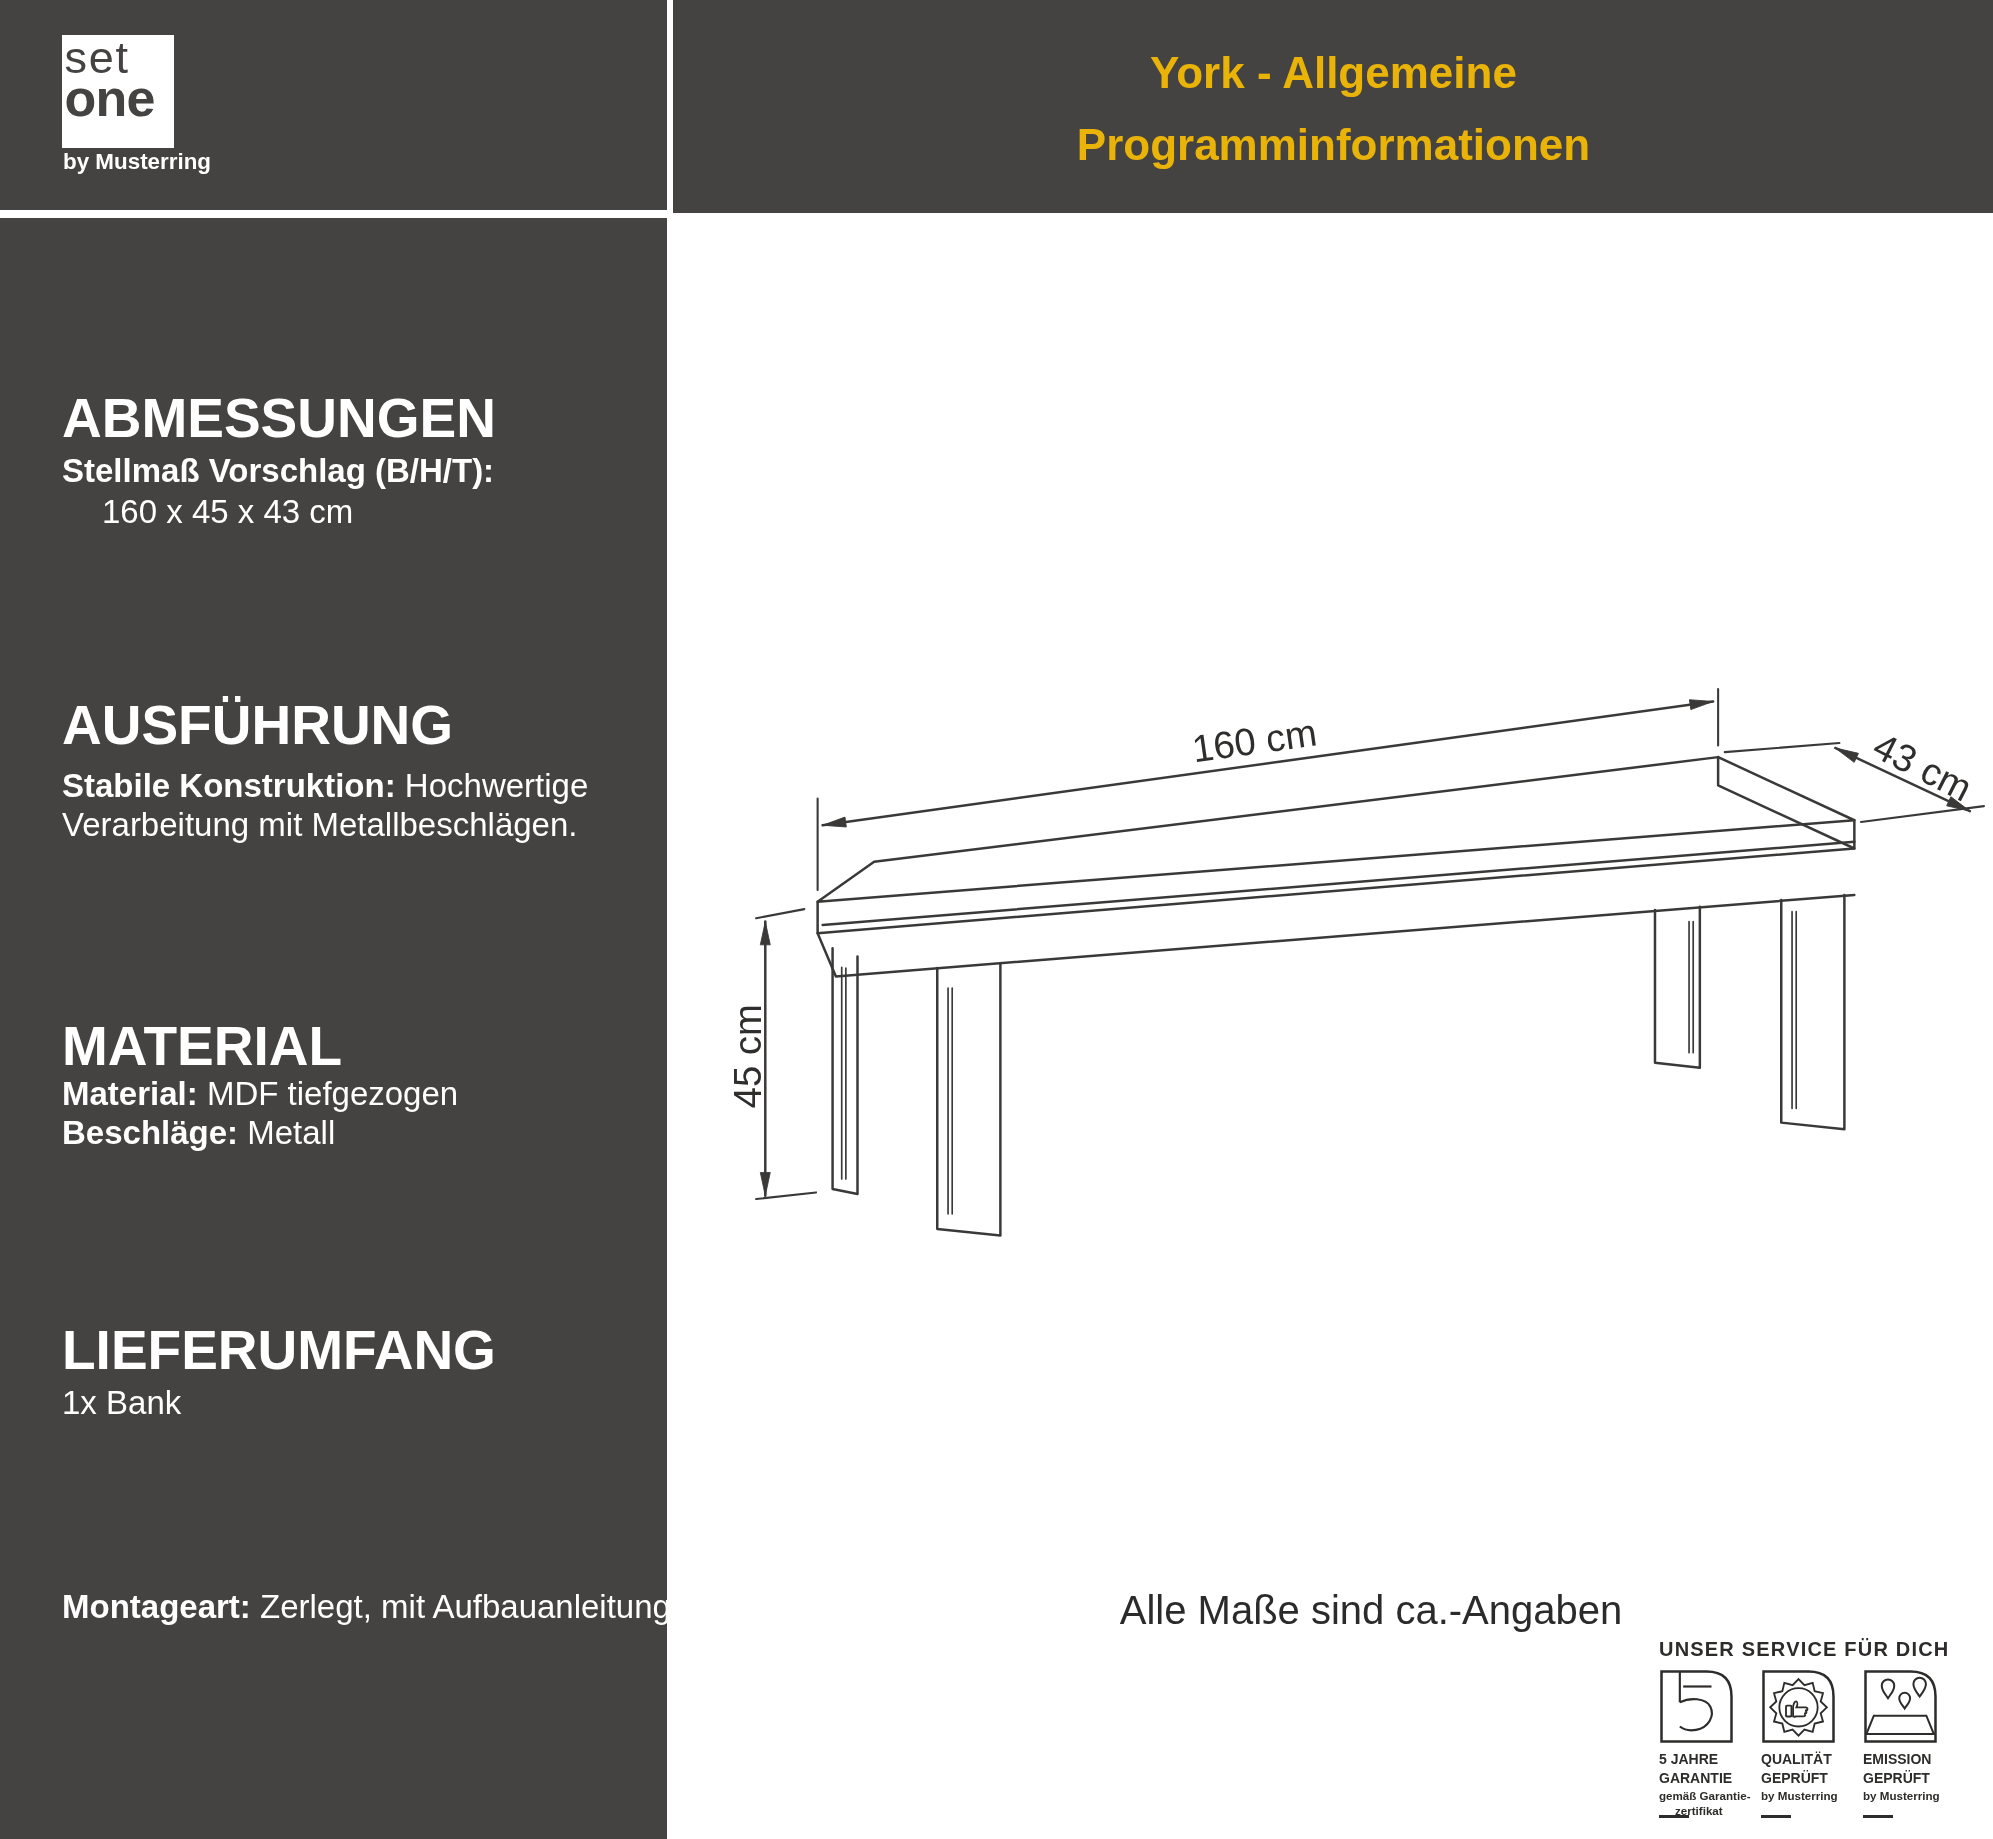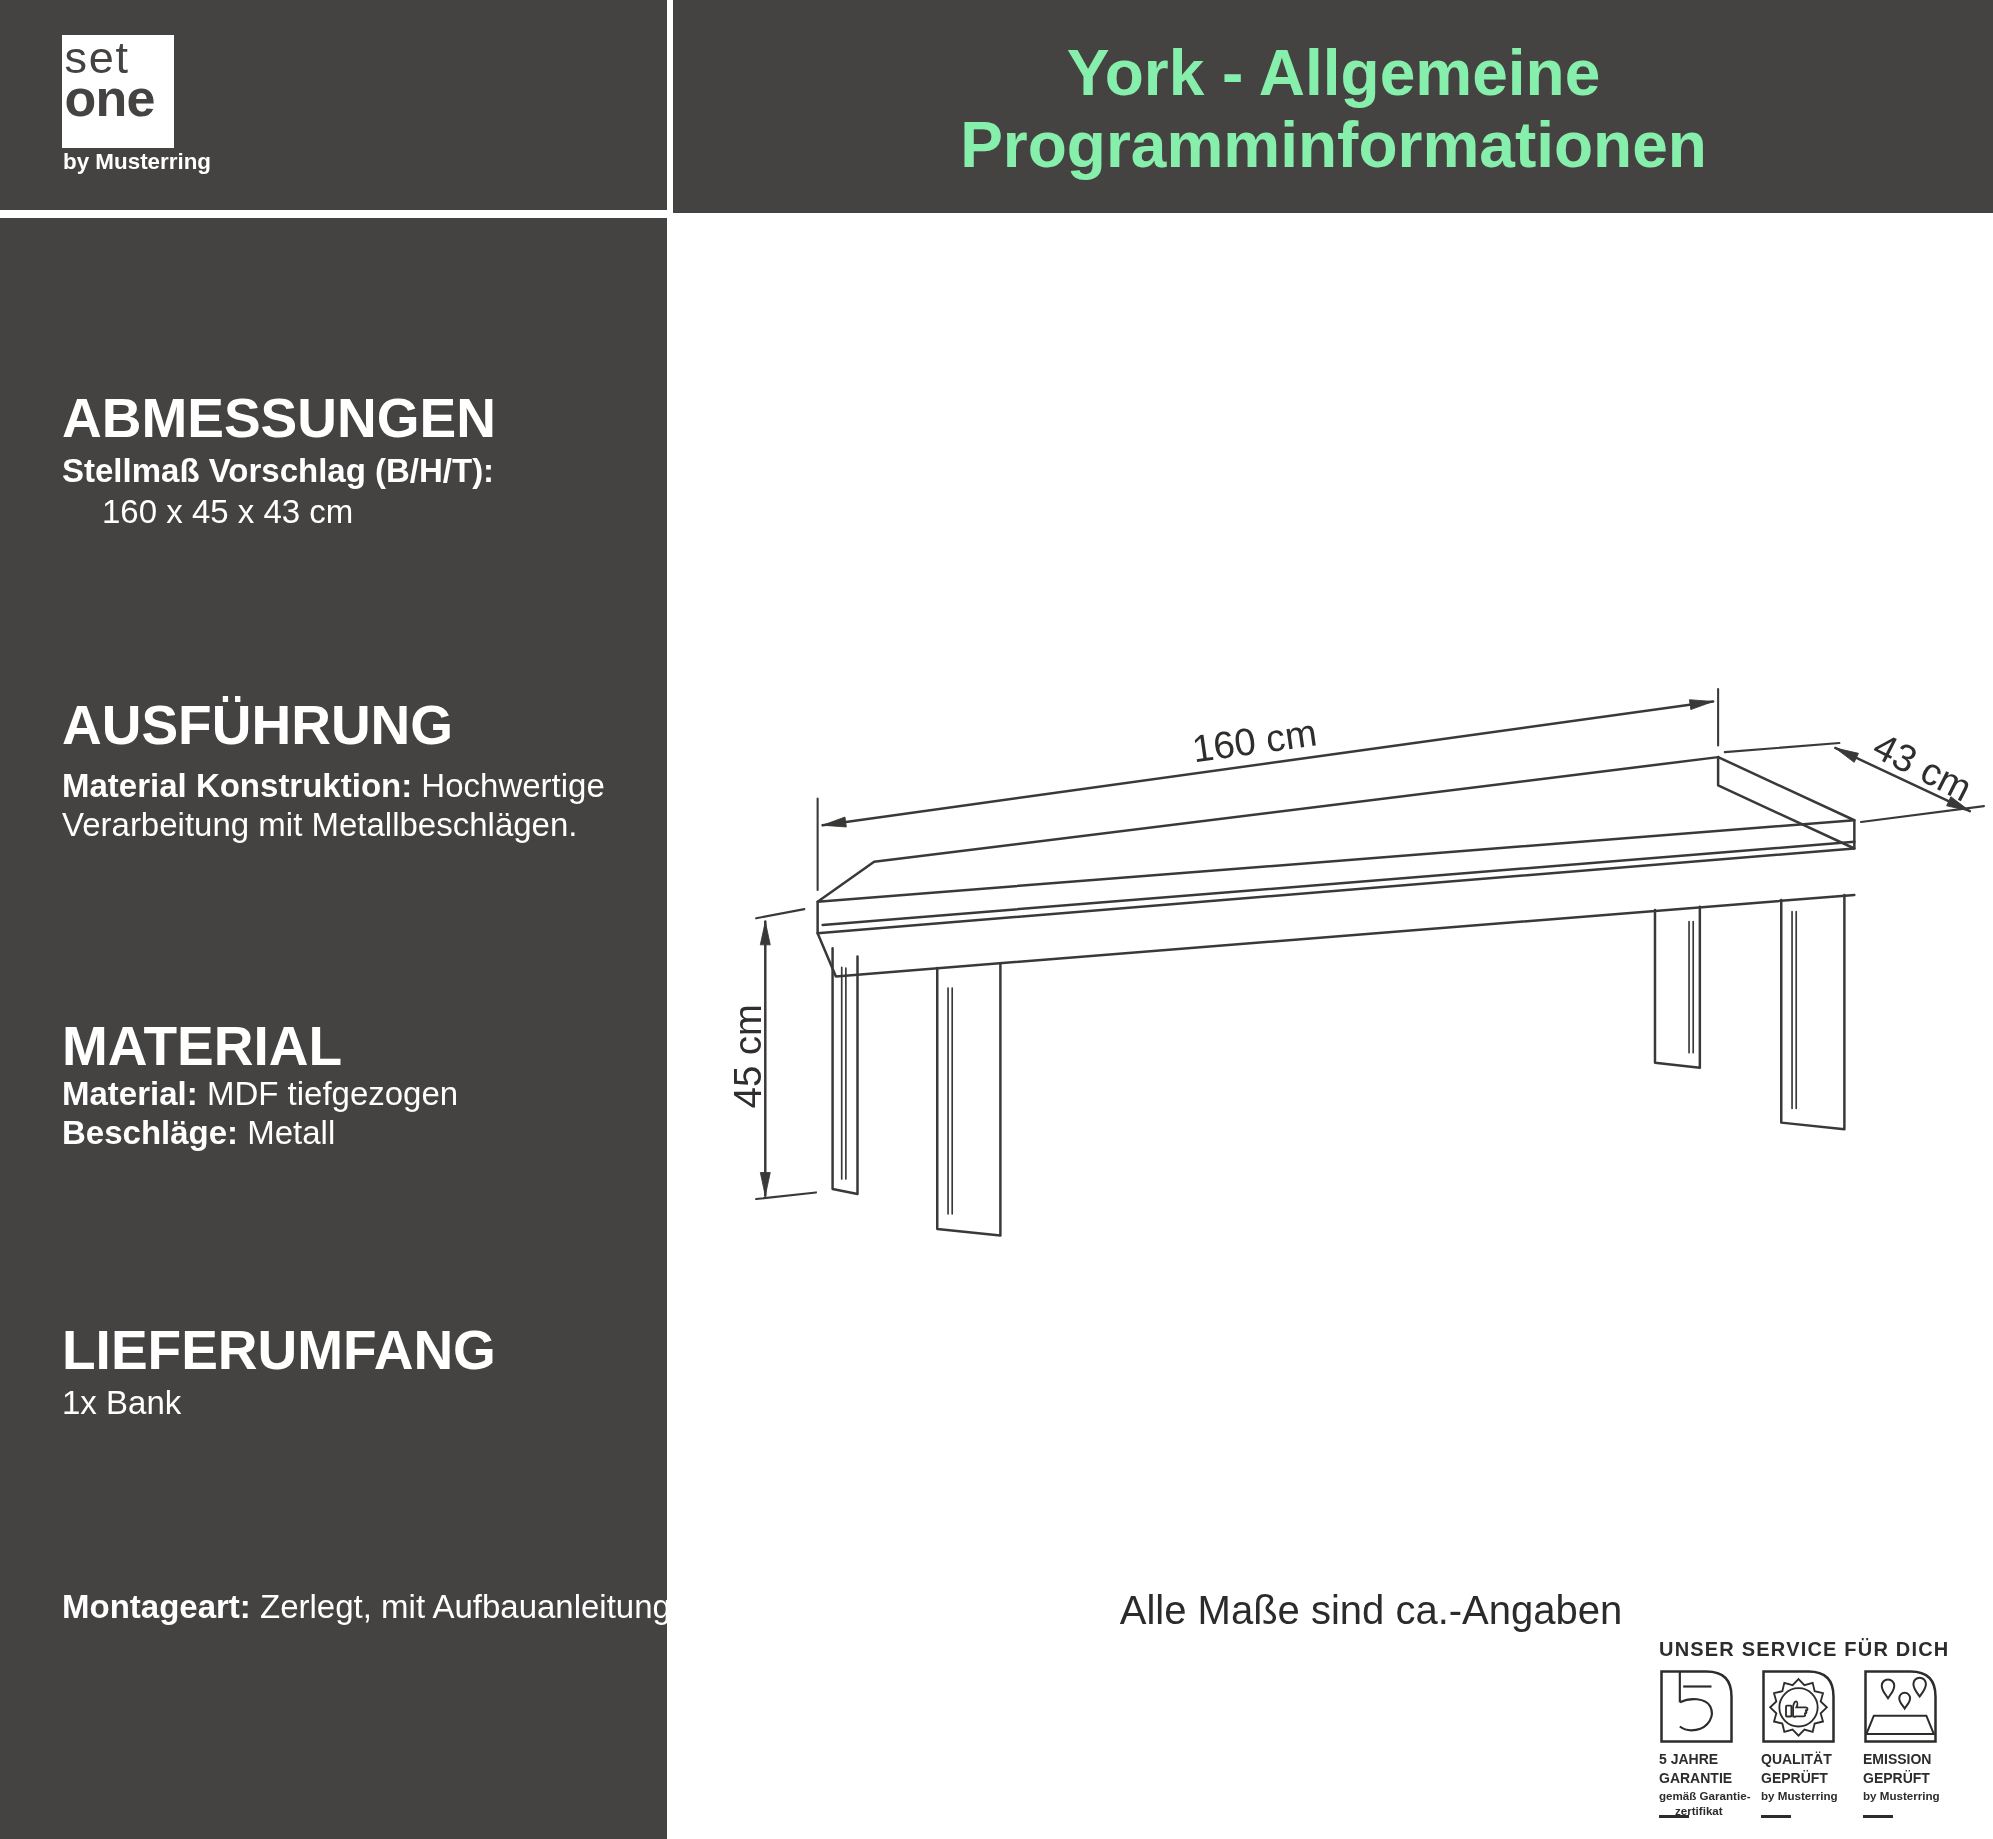--- a/index.html
+++ b/index.html
@@ -5,21 +5,21 @@
   html,body{margin:0;padding:0;background:#888;}
   #page{
     position:relative;width:1994px;height:1839px;background:#ffffff;
     font-family:"Liberation Sans",sans-serif;overflow:hidden;
   }
   
   .hdr-left{position:absolute;left:0;top:0;width:667px;height:210px;background:#454341;}
   .hdr-divider{position:absolute;left:667px;top:0;width:5.8px;height:213px;background:#ffffff;}
   .hdr-right{position:absolute;left:673px;top:0;width:1321px;height:213px;background:#454341;
     display:flex;flex-direction:column;align-items:center;justify-content:center;padding-top:5px;box-sizing:border-box;}
-  .hdr-title{color:#86efac;font-weight:700;font-size:64px;line-height:72px;text-align:left;white-space:nowrap;}
+  .hdr-title{color:#eab308;font-weight:700;font-size:44px;line-height:72px;text-align:left;white-space:nowrap;}
   
   .logo-box{position:absolute;left:62px;top:35px;width:112px;height:113px;background:#ffffff;
     box-sizing:border-box;padding:1.7px 0 0 2.5px;overflow:hidden;}
   .logo-set{font-size:45px;font-weight:300;line-height:0.95;letter-spacing:1.7px;color:#454341;}
   .logo-one{font-size:52px;font-weight:700;line-height:0.9;letter-spacing:-0.8px;margin-top:-4.2px;color:#454341;}
   .logo-byline{position:absolute;left:63px;top:149px;color:#ffffff;font-weight:700;font-size:22.4px;white-space:nowrap;}
   
   .sidebar{position:absolute;left:0;top:218px;width:667px;height:1621px;background:#454341;color:#ffffff;}
   .sb{position:absolute;left:62px;white-space:nowrap;}
   .sb-h{font-size:55px;font-weight:700;line-height:1.05;}
@@ -59,21 +59,21 @@
     <div class="hdr-title">Programminformationen</div>
   </div>
 
   <div class="sidebar">
     <div class="sb sb-h" style="top:172px;">ABMESSUNGEN</div>
     <div class="sb sb-t" style="top:233px;"><b>Stellmaß Vorschlag (B/H/T):</b></div>
     <div class="sb sb-t" style="top:274px;margin-left:40px;">160 x 45 x 43 cm</div>
 
     <div class="sb sb-h" style="top:479px;">AUSFÜHRUNG</div>
     <div class="sb sb-t" style="top:548px;">
-      <b>Material Konstruktion:</b><span> Hochwertige</span><br>
+      <b>Stabile Konstruktion:</b><span> Hochwertige</span><br>
       <span>Verarbeitung mit Metallbeschlägen.</span>
     </div>
 
     <div class="sb sb-h" style="top:800px;">MATERIAL</div>
     <div class="sb sb-t" style="top:856px;">
       <b>Material:</b><span> MDF tiefgezogen</span><br>
       <b>Beschläge:</b><span> Metall</span>
     </div>
 
     <div class="sb sb-h" style="top:1104px;">LIEFERUMFANG</div>

